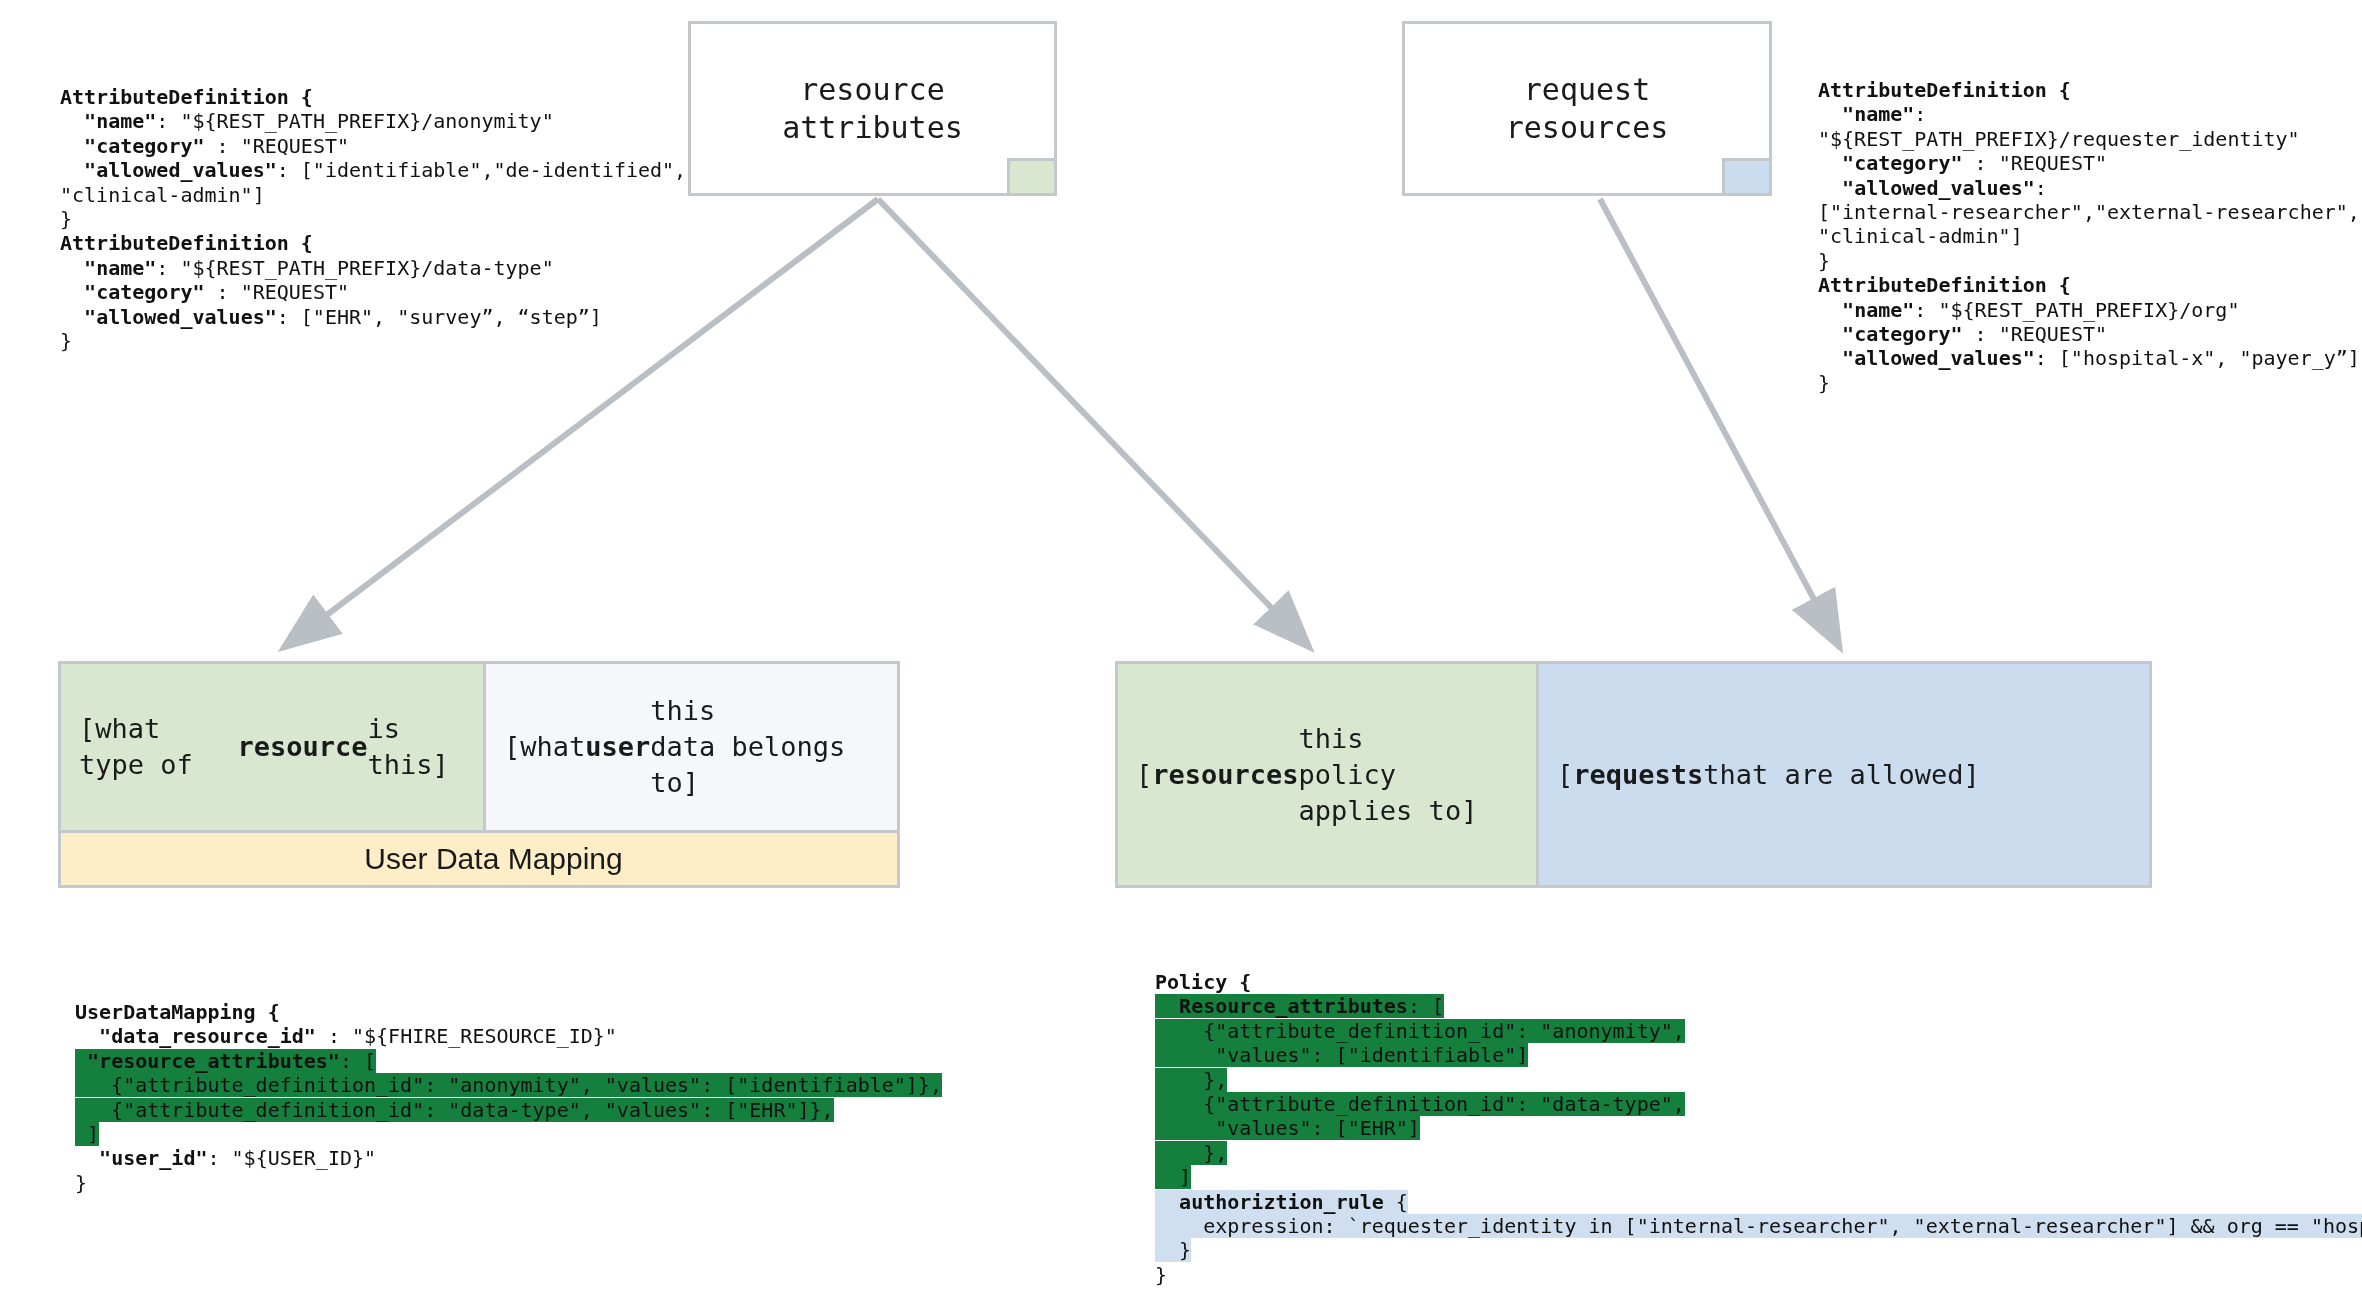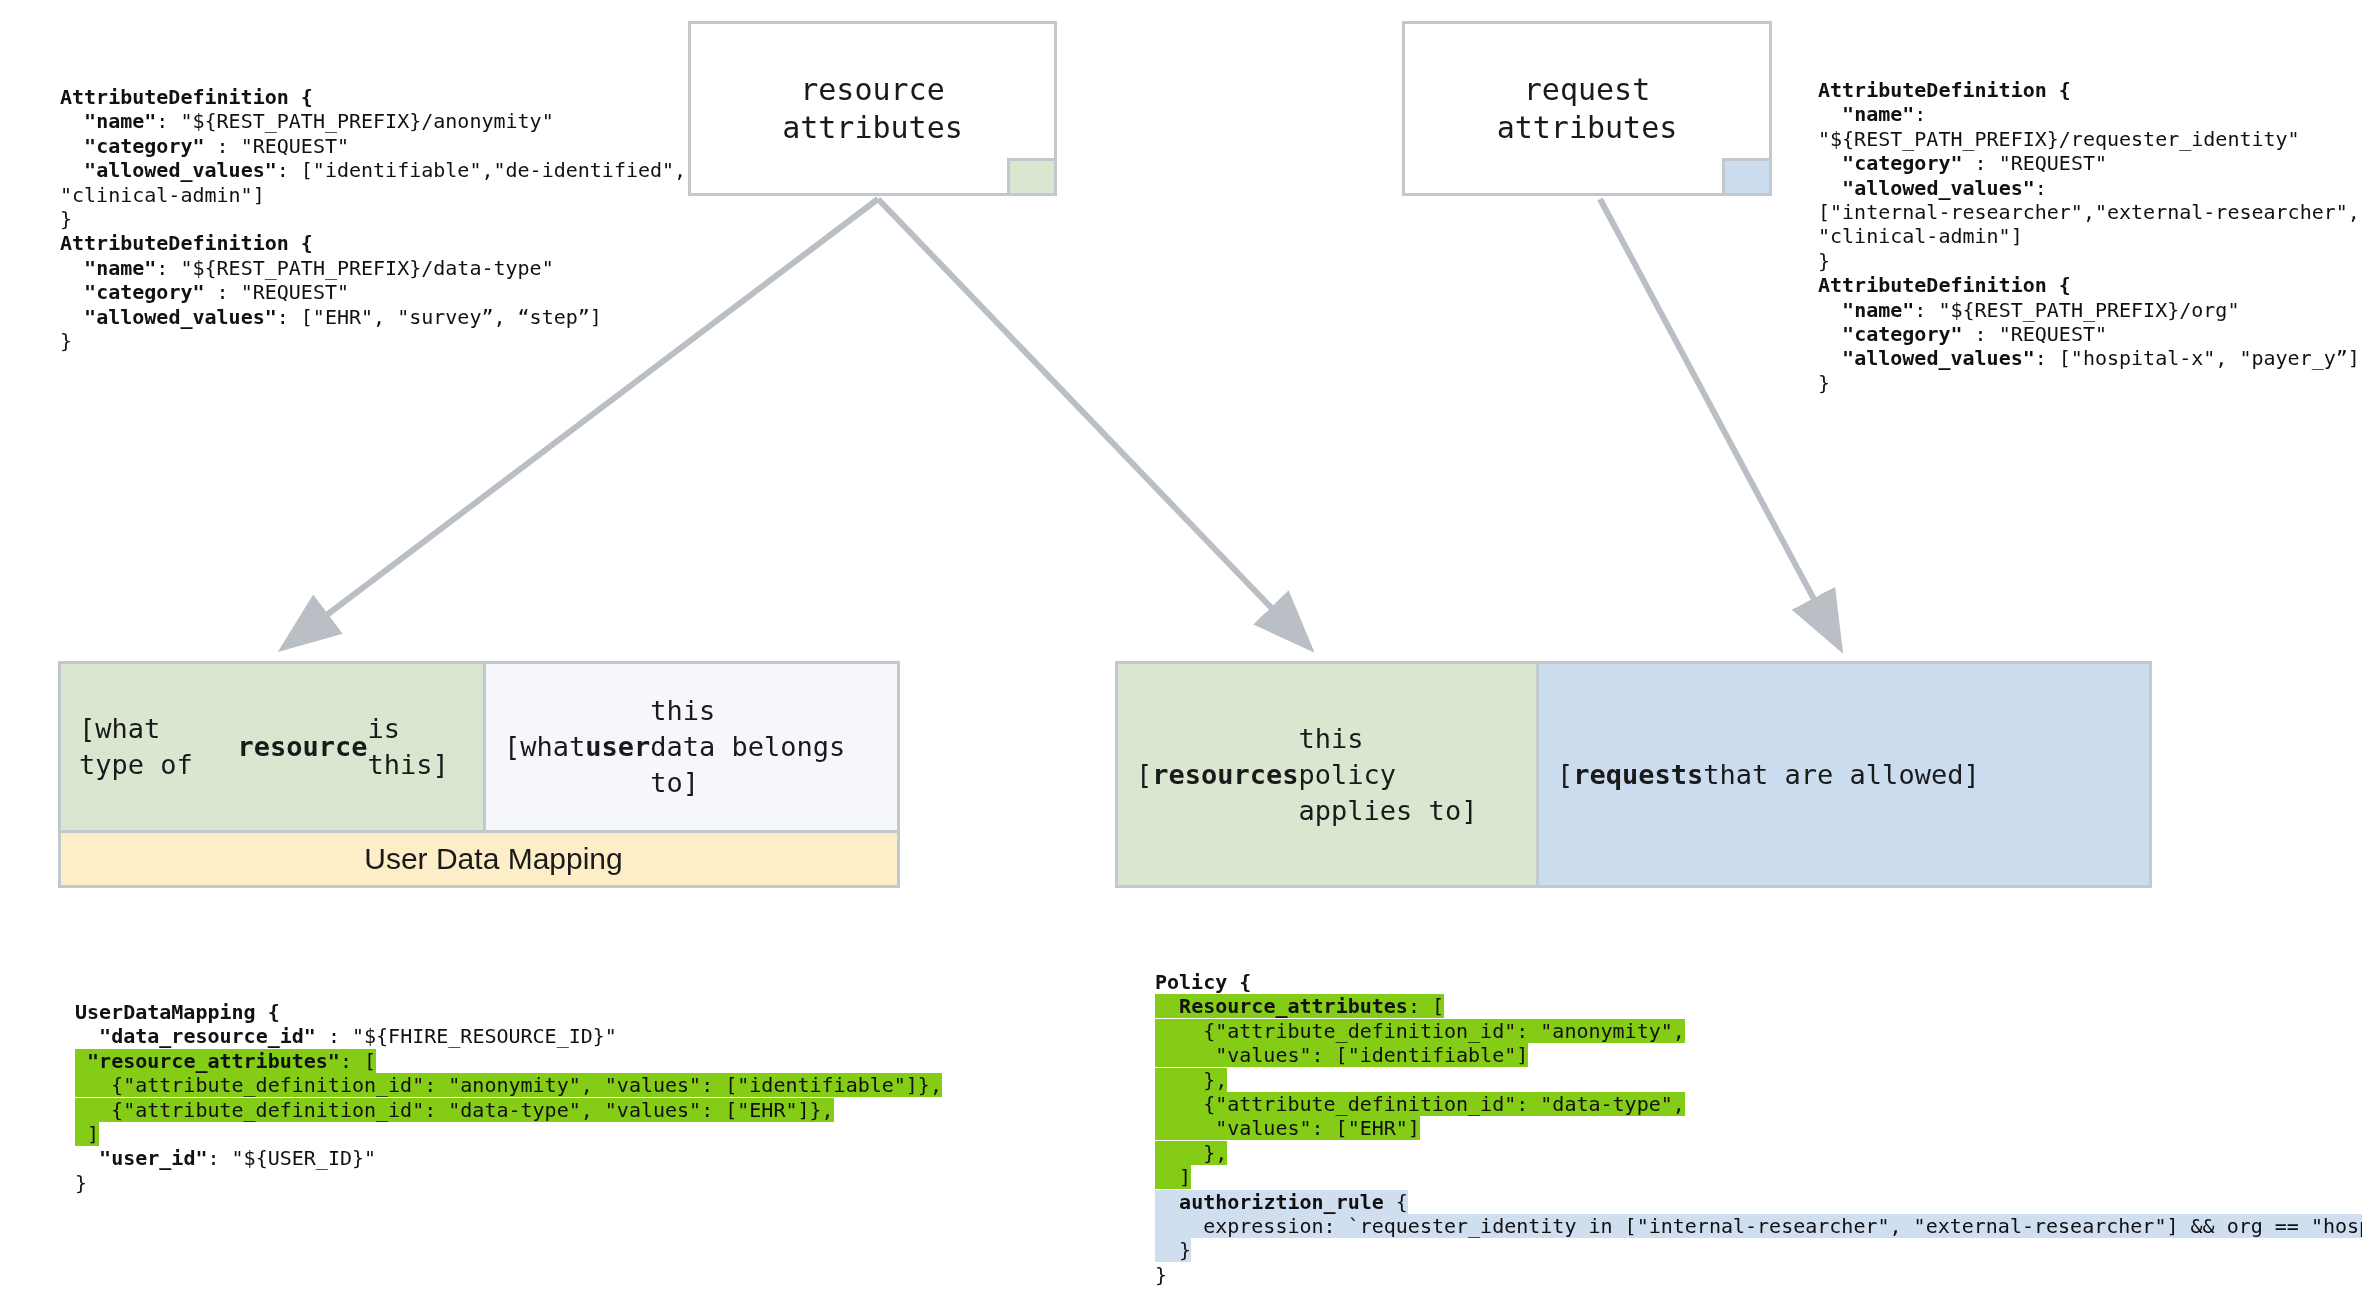--- a/index.html
+++ b/index.html
@@ -15,21 +15,21 @@
         text-align:center;font-size:30px;line-height:38px;color:#1a1a1a;
         white-space:pre-line;}
   .corner-chip{position:absolute;right:-3px;bottom:-3px;width:50px;height:38px;
         border:3px solid #c3c8cd;box-sizing:border-box;}
 
   
   .code{position:absolute;font-size:20px;line-height:24.4px;white-space:pre;
         font-family:"DejaVu Sans Mono","Liberation Mono",monospace;color:#111;}
   .code .b{font-weight:bold;}
   .code .ln{display:block;}
-  .hl-green{background:#84cc16;}
+  .hl-green{background:#15803d;}
   .hl-blue{background:#cfdff0;}
 
   
   .entity{position:absolute;box-sizing:border-box;border:3px solid #c3c8cd;
           background:#ffffff;display:flex;flex-direction:column;}
   .entity .cells{display:flex;flex:1 1 auto;}
   .entity .cell{display:flex;align-items:center;box-sizing:border-box;
           padding:0 18px;font-size:27px;line-height:36px;white-space:pre-line;}
   .entity .cell.green{background:#d9e7d0;}
   .entity .cell.plain{background:#f5f7fa;}
@@ -58,21 +58,21 @@
   </svg>
 
   <div class="node" style="left:688px;top:21px;width:369px;height:175px;">
     <div class="label">resource
 attributes</div>
     <div class="corner-chip" style="background:#d9e7d0;"></div>
   </div>
 
   <div class="node" style="left:1402px;top:21px;width:370px;height:175px;">
     <div class="label">request
-attributes</div>
+resources</div>
     <div class="corner-chip" style="background:#cbdcee;"></div>
   </div>
 
   <div class="code" id="left-defs" style="left:60px;top:85px;"><span class="ln"><span class="b">AttributeDefinition {</span></span><span class="ln"><span>  </span><span class="b">"name"</span><span>: "${REST_PATH_PREFIX}/anonymity"</span></span><span class="ln"><span>  </span><span class="b">"category"</span><span> : "REQUEST"</span></span><span class="ln"><span>  </span><span class="b">"allowed_values"</span><span>: ["identifiable","de-identified",</span></span><span class="ln"><span>"clinical-admin"]</span></span><span class="ln"><span>}</span></span><span class="ln"><span class="b">AttributeDefinition {</span></span><span class="ln"><span>  </span><span class="b">"name"</span><span>: "${REST_PATH_PREFIX}/data-type"</span></span><span class="ln"><span>  </span><span class="b">"category"</span><span> : "REQUEST"</span></span><span class="ln"><span>  </span><span class="b">"allowed_values"</span><span>: ["EHR", "survey”, “step”]</span></span><span class="ln"><span>}</span></span></div>
 
   <div class="code" id="right-defs" style="left:1818px;top:78px;"><span class="ln"><span class="b">AttributeDefinition {</span></span><span class="ln"><span>  </span><span class="b">"name"</span><span>:</span></span><span class="ln"><span>"${REST_PATH_PREFIX}/requester_identity"</span></span><span class="ln"><span>  </span><span class="b">"category"</span><span> : "REQUEST"</span></span><span class="ln"><span>  </span><span class="b">"allowed_values"</span><span>:</span></span><span class="ln"><span>["internal-researcher","external-researcher",</span></span><span class="ln"><span>"clinical-admin"]</span></span><span class="ln"><span>}</span></span><span class="ln"><span class="b">AttributeDefinition {</span></span><span class="ln"><span>  </span><span class="b">"name"</span><span>: "${REST_PATH_PREFIX}/org"</span></span><span class="ln"><span>  </span><span class="b">"category"</span><span> : "REQUEST"</span></span><span class="ln"><span>  </span><span class="b">"allowed_values"</span><span>: ["hospital-x", "payer_y”]</span></span><span class="ln"><span>}</span></span></div>
 
   <div class="entity" style="left:58px;top:661px;width:842px;height:227px;">
     <div class="cells">
       <div class="cell green" id="udm-cell-resource" style="width:422px;">[what type of<br><b>resource</b> is this]</div>

